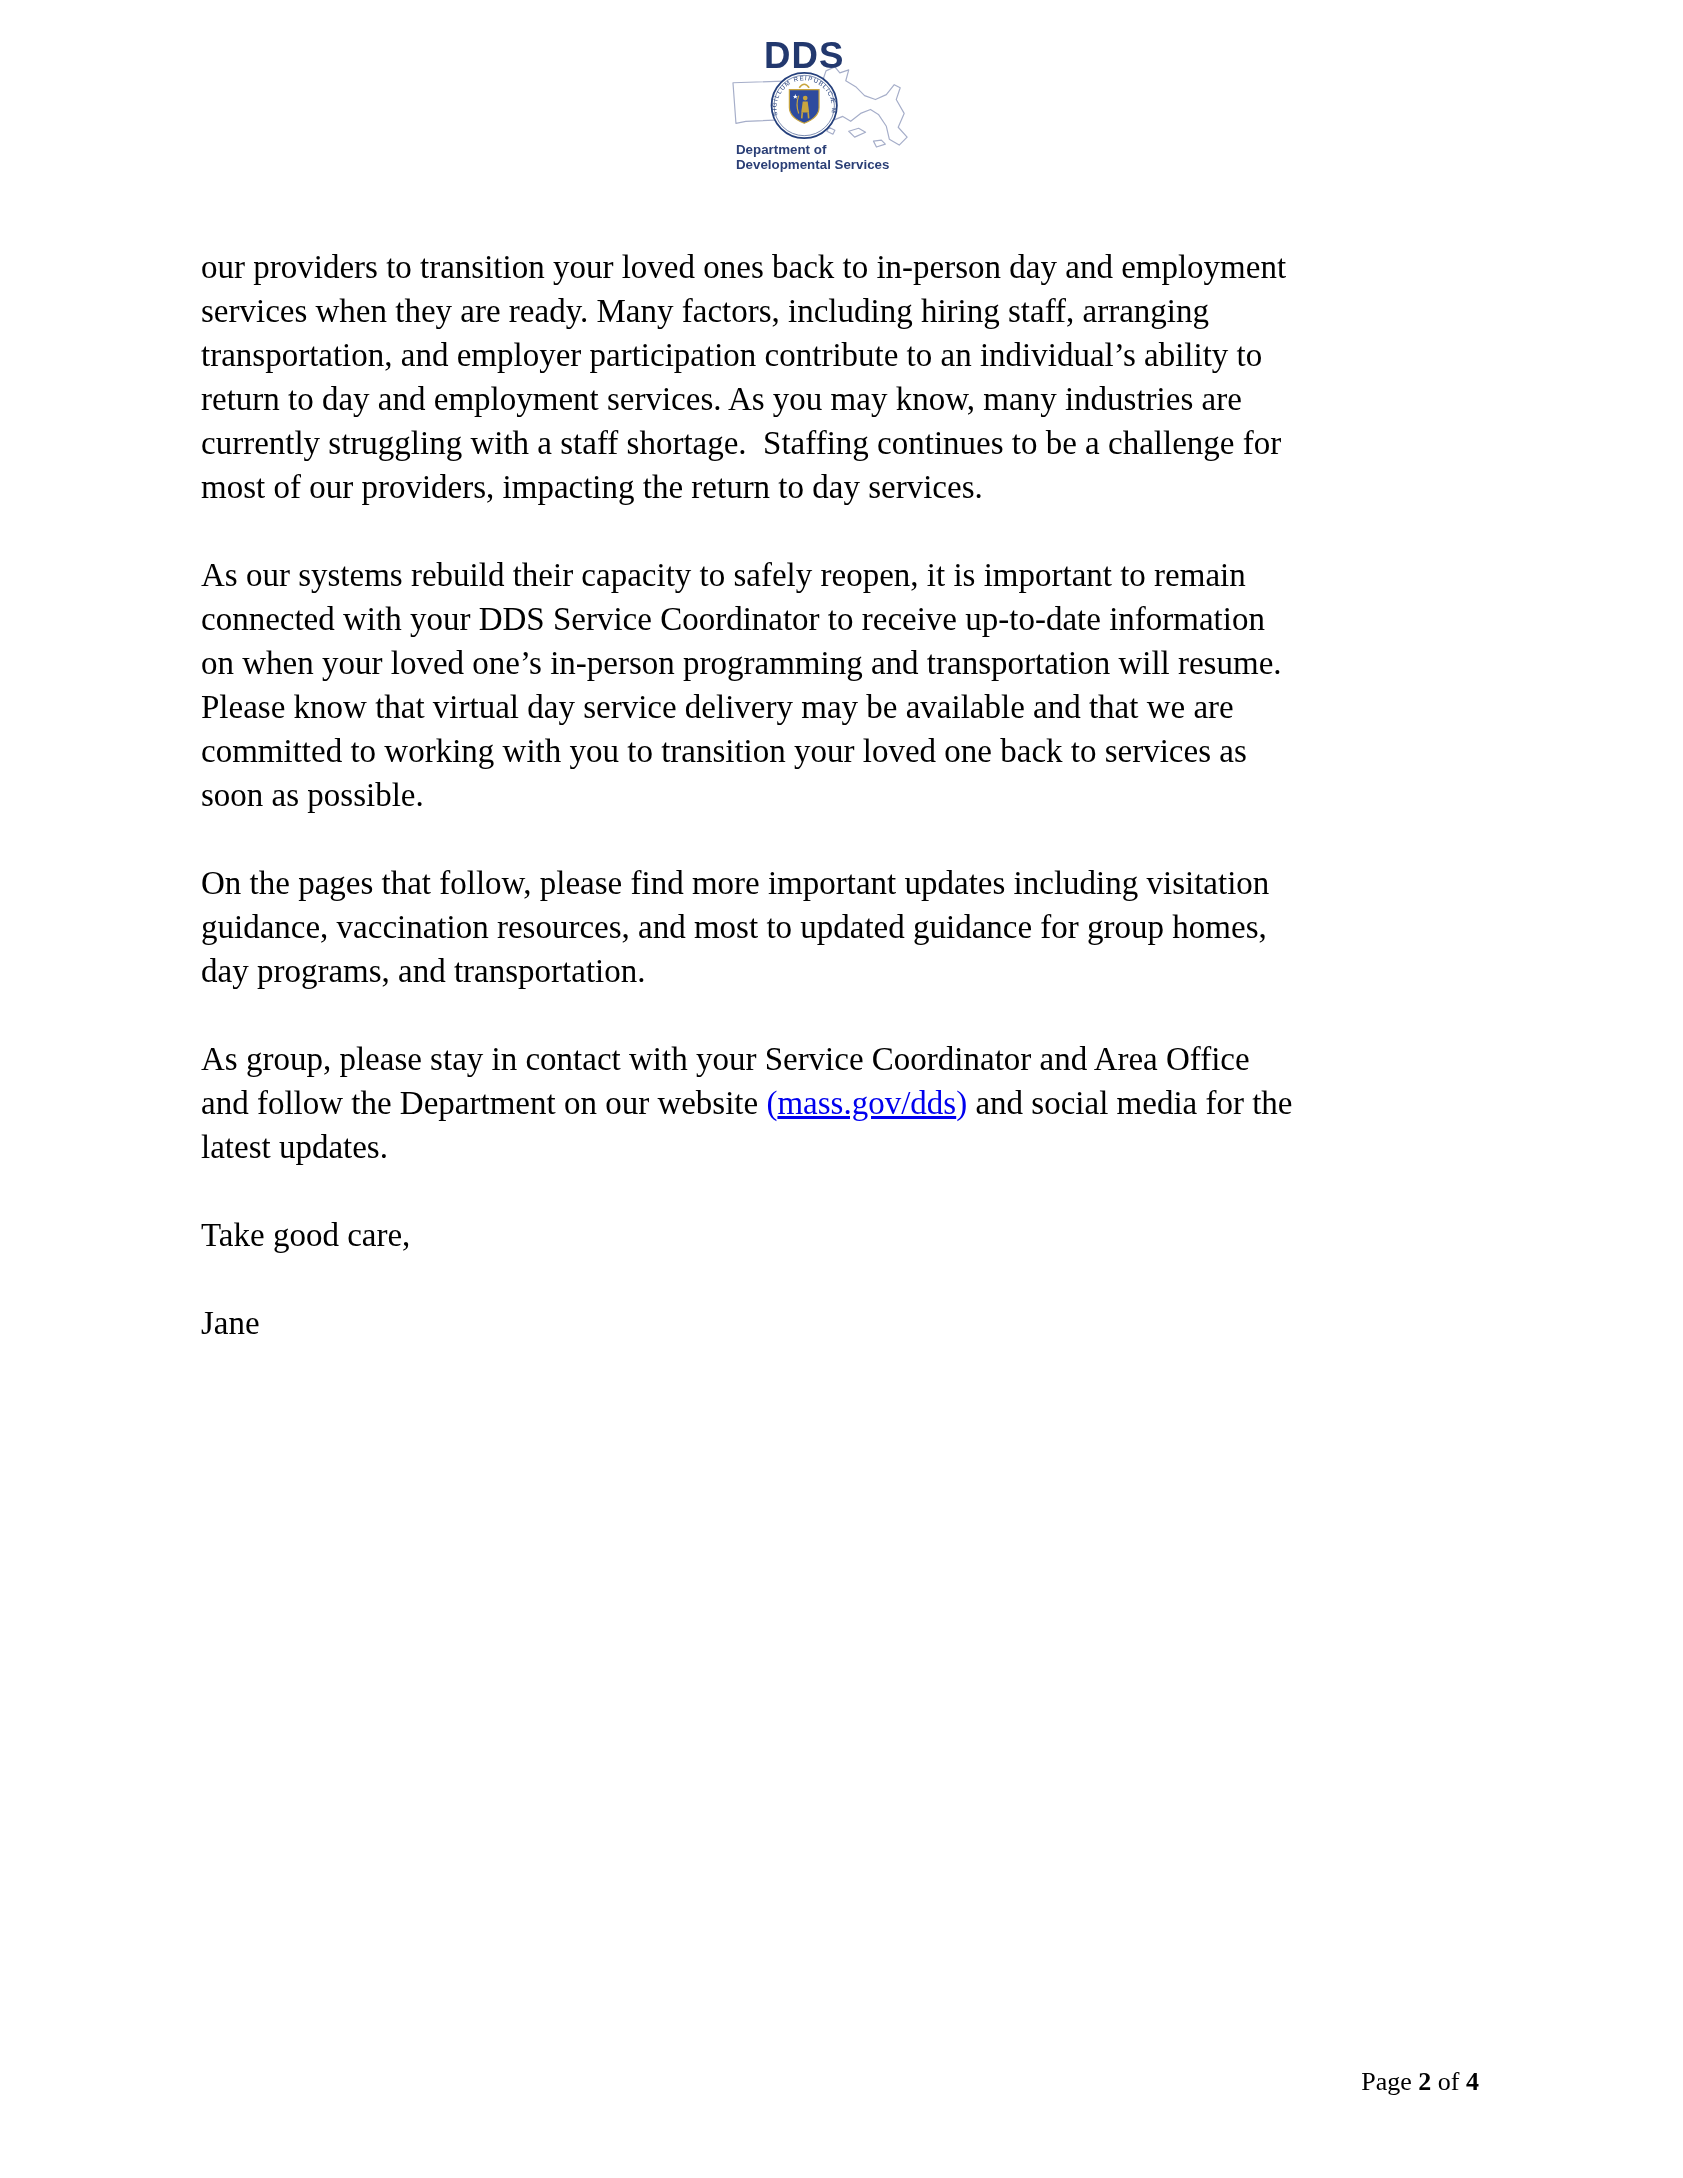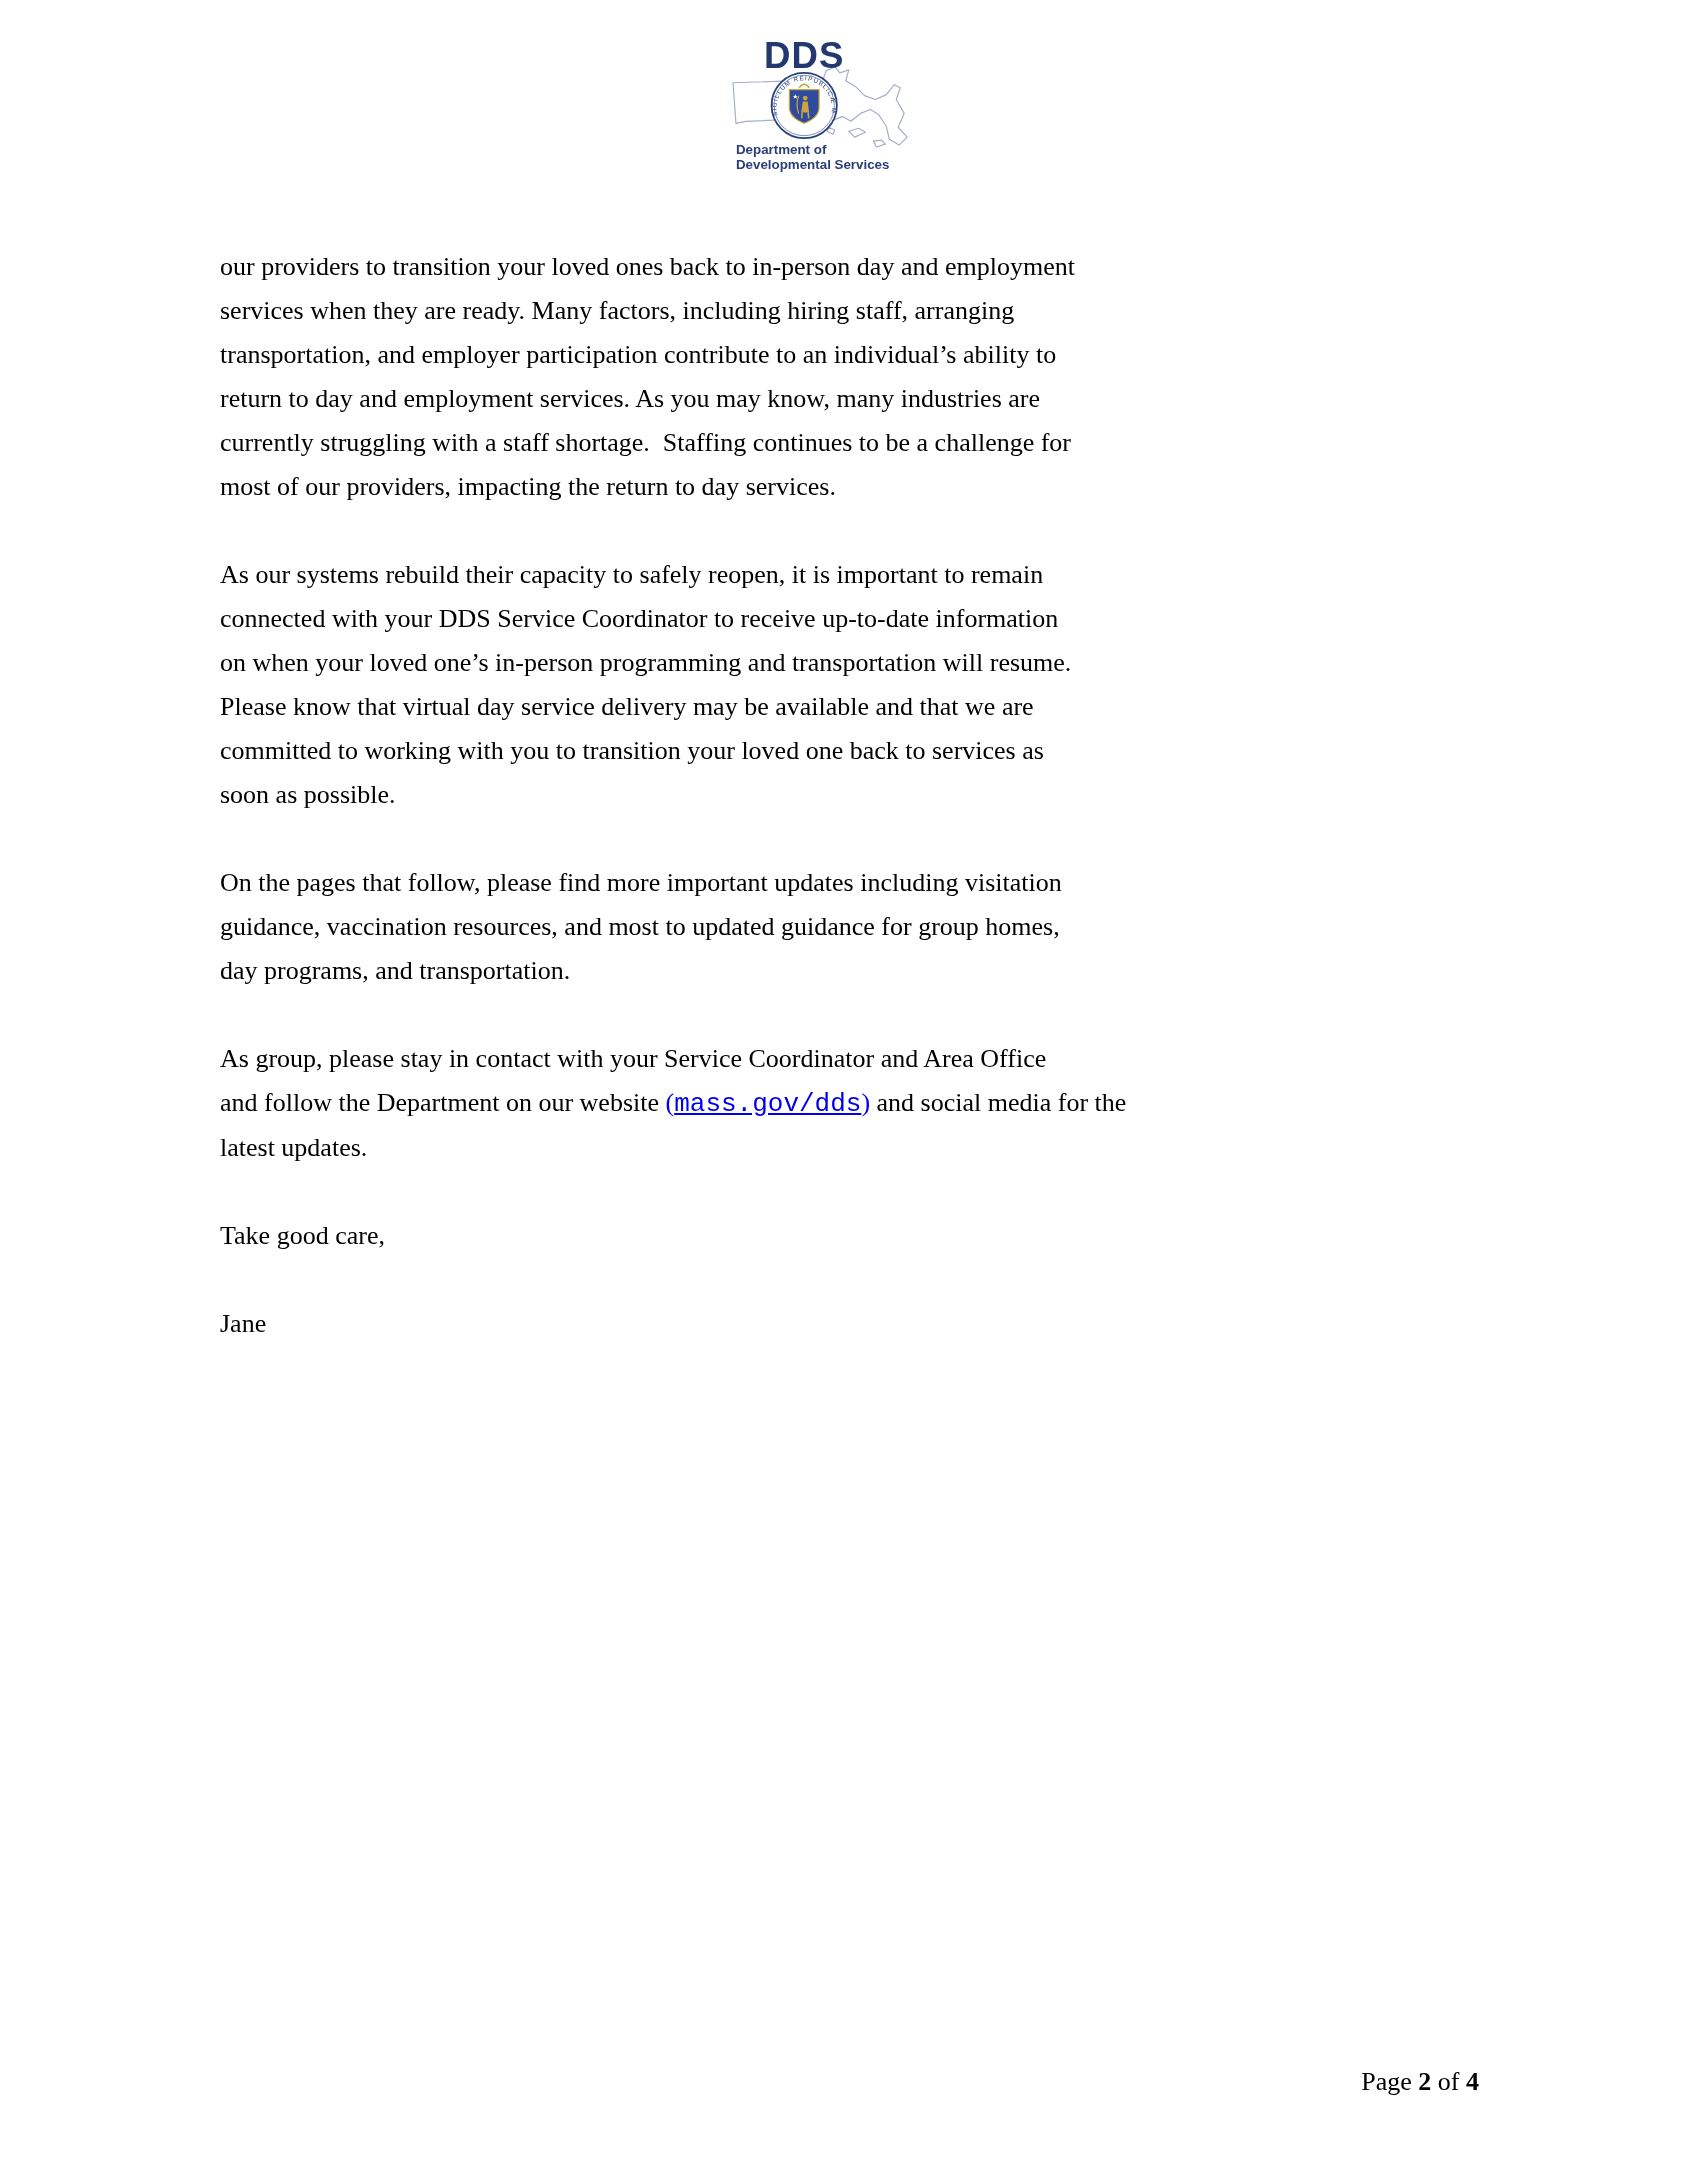--- a/index.html
+++ b/index.html
@@ -40,35 +40,33 @@
     font-size: 6.3px;
     letter-spacing: 1.1px;
     fill: #25407c;
   }
 
   
   .letter-body {
     position: absolute;
     left: 201px; top: 245px;
     width: 1386px;
-    font-size: 26px;
+    font-size: 33px;
     line-height: 44px;
     color: #000000;
-    margin-left: 19px;
   }
   .para {
     margin: 0 0 44px 0;
     white-space: pre-wrap;
   }
   .para:last-child { margin-bottom: 0; }
   .link {
     color: #0000ee;
     text-decoration: underline;
     cursor: pointer;
-    font-family: Liberation Mono, monospace;
   }
   .link-paren {
     color: #0000ee;
     text-decoration: none;
   }
 
   
   .footer {
     position: absolute;
     top: 2067px;

